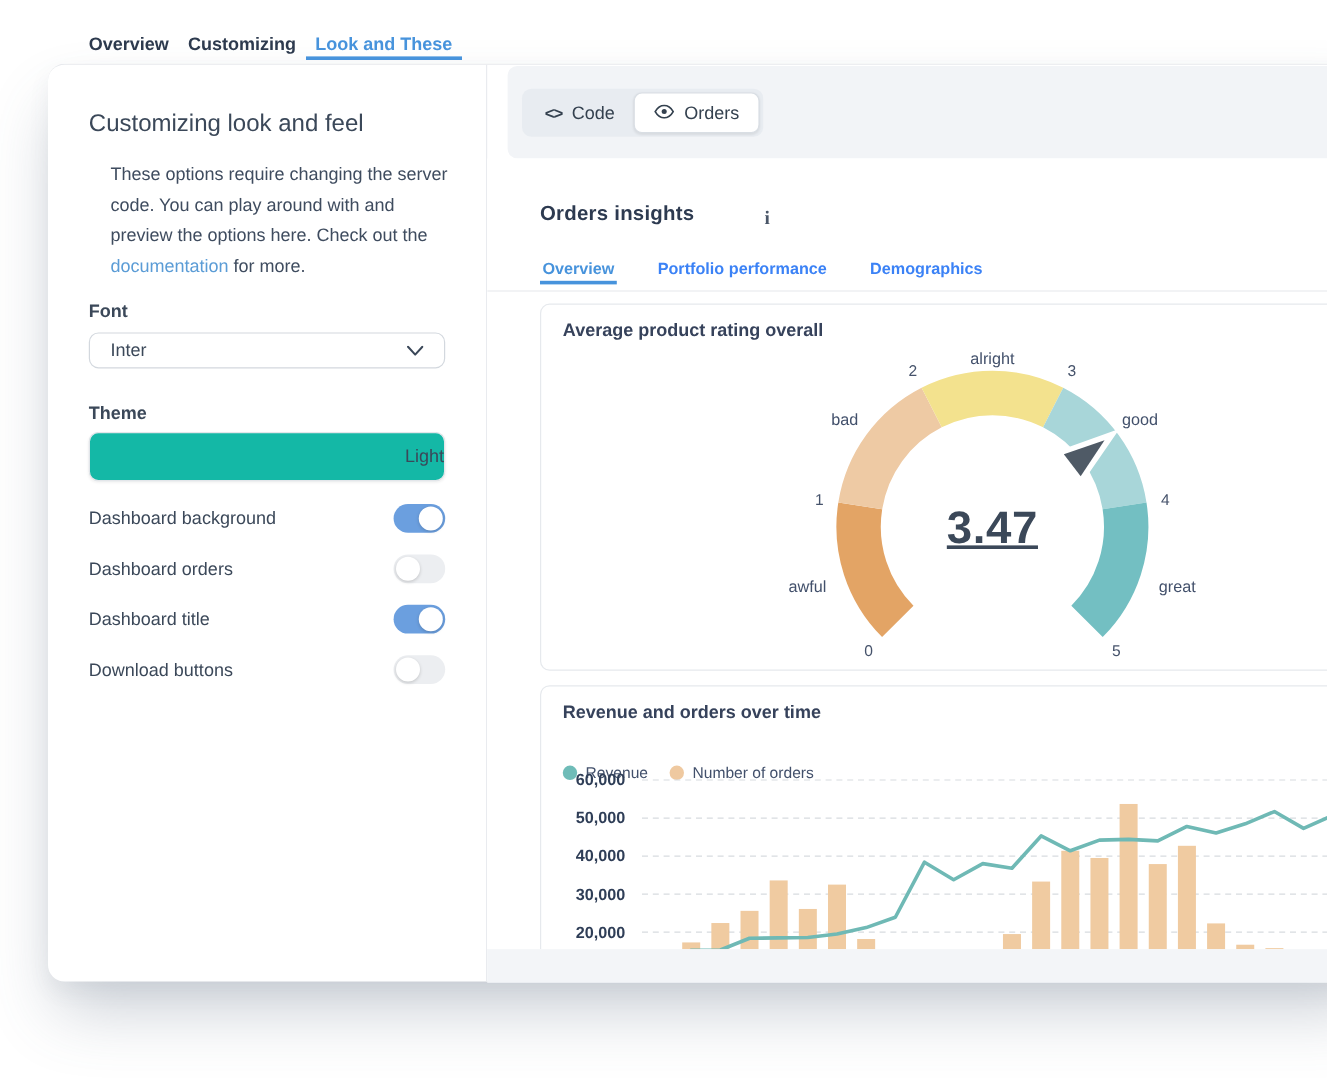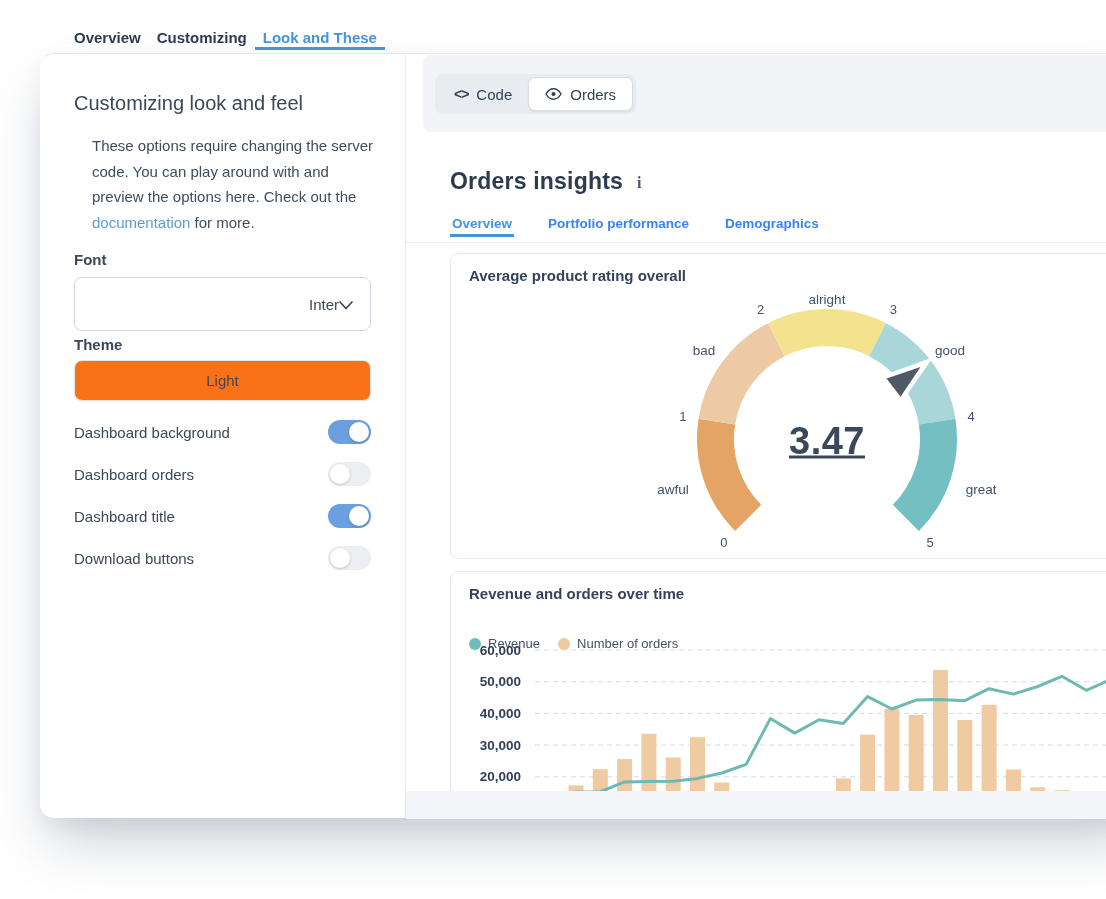--- a/index.html
+++ b/index.html
@@ -19,29 +19,29 @@
                box-shadow:0 30px 55px -8px rgba(80,95,120,.30), 0 8px 18px rgba(80,95,120,.07);
                display:flex; }
 
   
   .settings-panel { width:366px; position:relative; border-right:1px solid #e9ebef; }
   .panel-heading { position:absolute; left:34px; top:38px; font-size:20px; font-weight:500; color:#3b4859; }
   .panel-desc { position:absolute; left:34px; top:79px; width:290px; font-size:15px;
                 line-height:25.6px; color:#3f4c5f;margin-left:18px; }
   .doc-link { color:#5b9cd6; cursor:pointer; }
   .field-label { position:absolute; left:34px; font-size:15px; font-weight:700; color:#3b4859; }
-  .font-select { position:absolute; left:34px; top:223px; width:297px; height:54px;
+  .font-select { position:absolute; left:34px; top:223px; width:297px; height:30px;
                  border:1px solid #d3d8de; border-radius:8px; background:#fff;
-                 display:flex; align-items:center; justify-content:flex-end;
+                 display:flex; align-items:center; justify-content:space-between;
                  padding:0 17px; font-size:15px; cursor:pointer; }
   .theme-group { position:absolute; left:34px; top:306px; width:297px; height:41px;
                  background:#f4f5f7; border-radius:8px; display:flex; }
   .theme-opt { flex:1; text-align:center; line-height:41px; font-size:15px; color:#3b4859; cursor:pointer; }
-  .theme-opt.selected { background:#f97316; border:1px solid #e3e6ea; border-radius:8px;
-                        line-height:39px; box-shadow:0 1px 2px rgba(0,0,0,.05); }
+  .theme-opt.selected { background:#14b8a6; border:1px solid #e3e6ea; border-radius:8px;
+                        line-height:39px; box-shadow:0 1px 2px rgba(0,0,0,.05);text-align:right; }
   .toggle-list { position:absolute; left:34px; top:366px; width:297px; }
   .toggle-row { display:flex; justify-content:space-between; align-items:center;
                 height:24px; margin-bottom:18px;text-align:right; }
   .toggle-row .t-label { font-size:15px; color:#3b4859; }
   .switch { width:43px; height:24px; border-radius:12px; background:#eceef1; position:relative; cursor:pointer; }
   .switch .knob { position:absolute; top:2px; left:2px; width:20px; height:20px; border-radius:50%;
                   background:#fff; box-shadow:0 1px 3px rgba(0,0,0,.18); }
   .switch.on { background:#6b9fdf; }
   .switch.on .knob { left:auto; right:2px; }
 
@@ -50,21 +50,21 @@
   .toolbar-strip { position:absolute; left:17px; right:0; top:1px; height:77px;
                    background:#f2f4f7; border-radius:8px 0 0 8px; }
   .view-toggle { position:absolute; left:12px; top:19px; height:40px; background:#e8ecf1;
                  border-radius:8px; display:flex; align-items:center; padding:0 3px; }
   .view-btn { height:34px; display:flex; align-items:center; gap:8px; padding:0 16px;
               font-size:15px; color:#34414f; border-radius:7px; cursor:pointer; }
   .view-btn.selected { background:#fff; border:1px solid #d9dee4; box-shadow:0 1px 2px rgba(0,0,0,.07); }
   .code-glyph { font-size:14px; font-weight:700; letter-spacing:-1px; color:#34414f; }
 
   .preview-body { position:absolute; left:0; right:0; top:78px; height:659px; background:#fff; overflow:hidden; }
-  .dash-title { position:absolute; left:44px; top:36px; font-size:23px; font-weight:700;
+  .dash-title { position:absolute; left:44px; top:36px; font-size:17px; font-weight:700;
                 color:#2d3a50; letter-spacing:.2px; }
   .info-i { position:absolute; left:231px; top:42px; font-family:"Liberation Serif",serif;
             font-size:16px; font-weight:700; color:#4a5668; cursor:pointer; }
   .dash-tab-line { position:absolute; left:0; right:0; top:110px; height:1px; background:#eaecef; }
   .dash-tabs { position:absolute; left:44px; top:84px; display:flex; gap:32px; z-index:2; }
   .dash-tab { font-size:13.5px; font-weight:700; color:#3b82f6; height:21px;
               padding:0 2px 6px; border-bottom:3px solid transparent; cursor:pointer; }
   .dash-tab.active { color:#4793dc; border-bottom-color:#4793dc; }
 
   .card { position:absolute; left:44px; width:690px; background:#fff;

